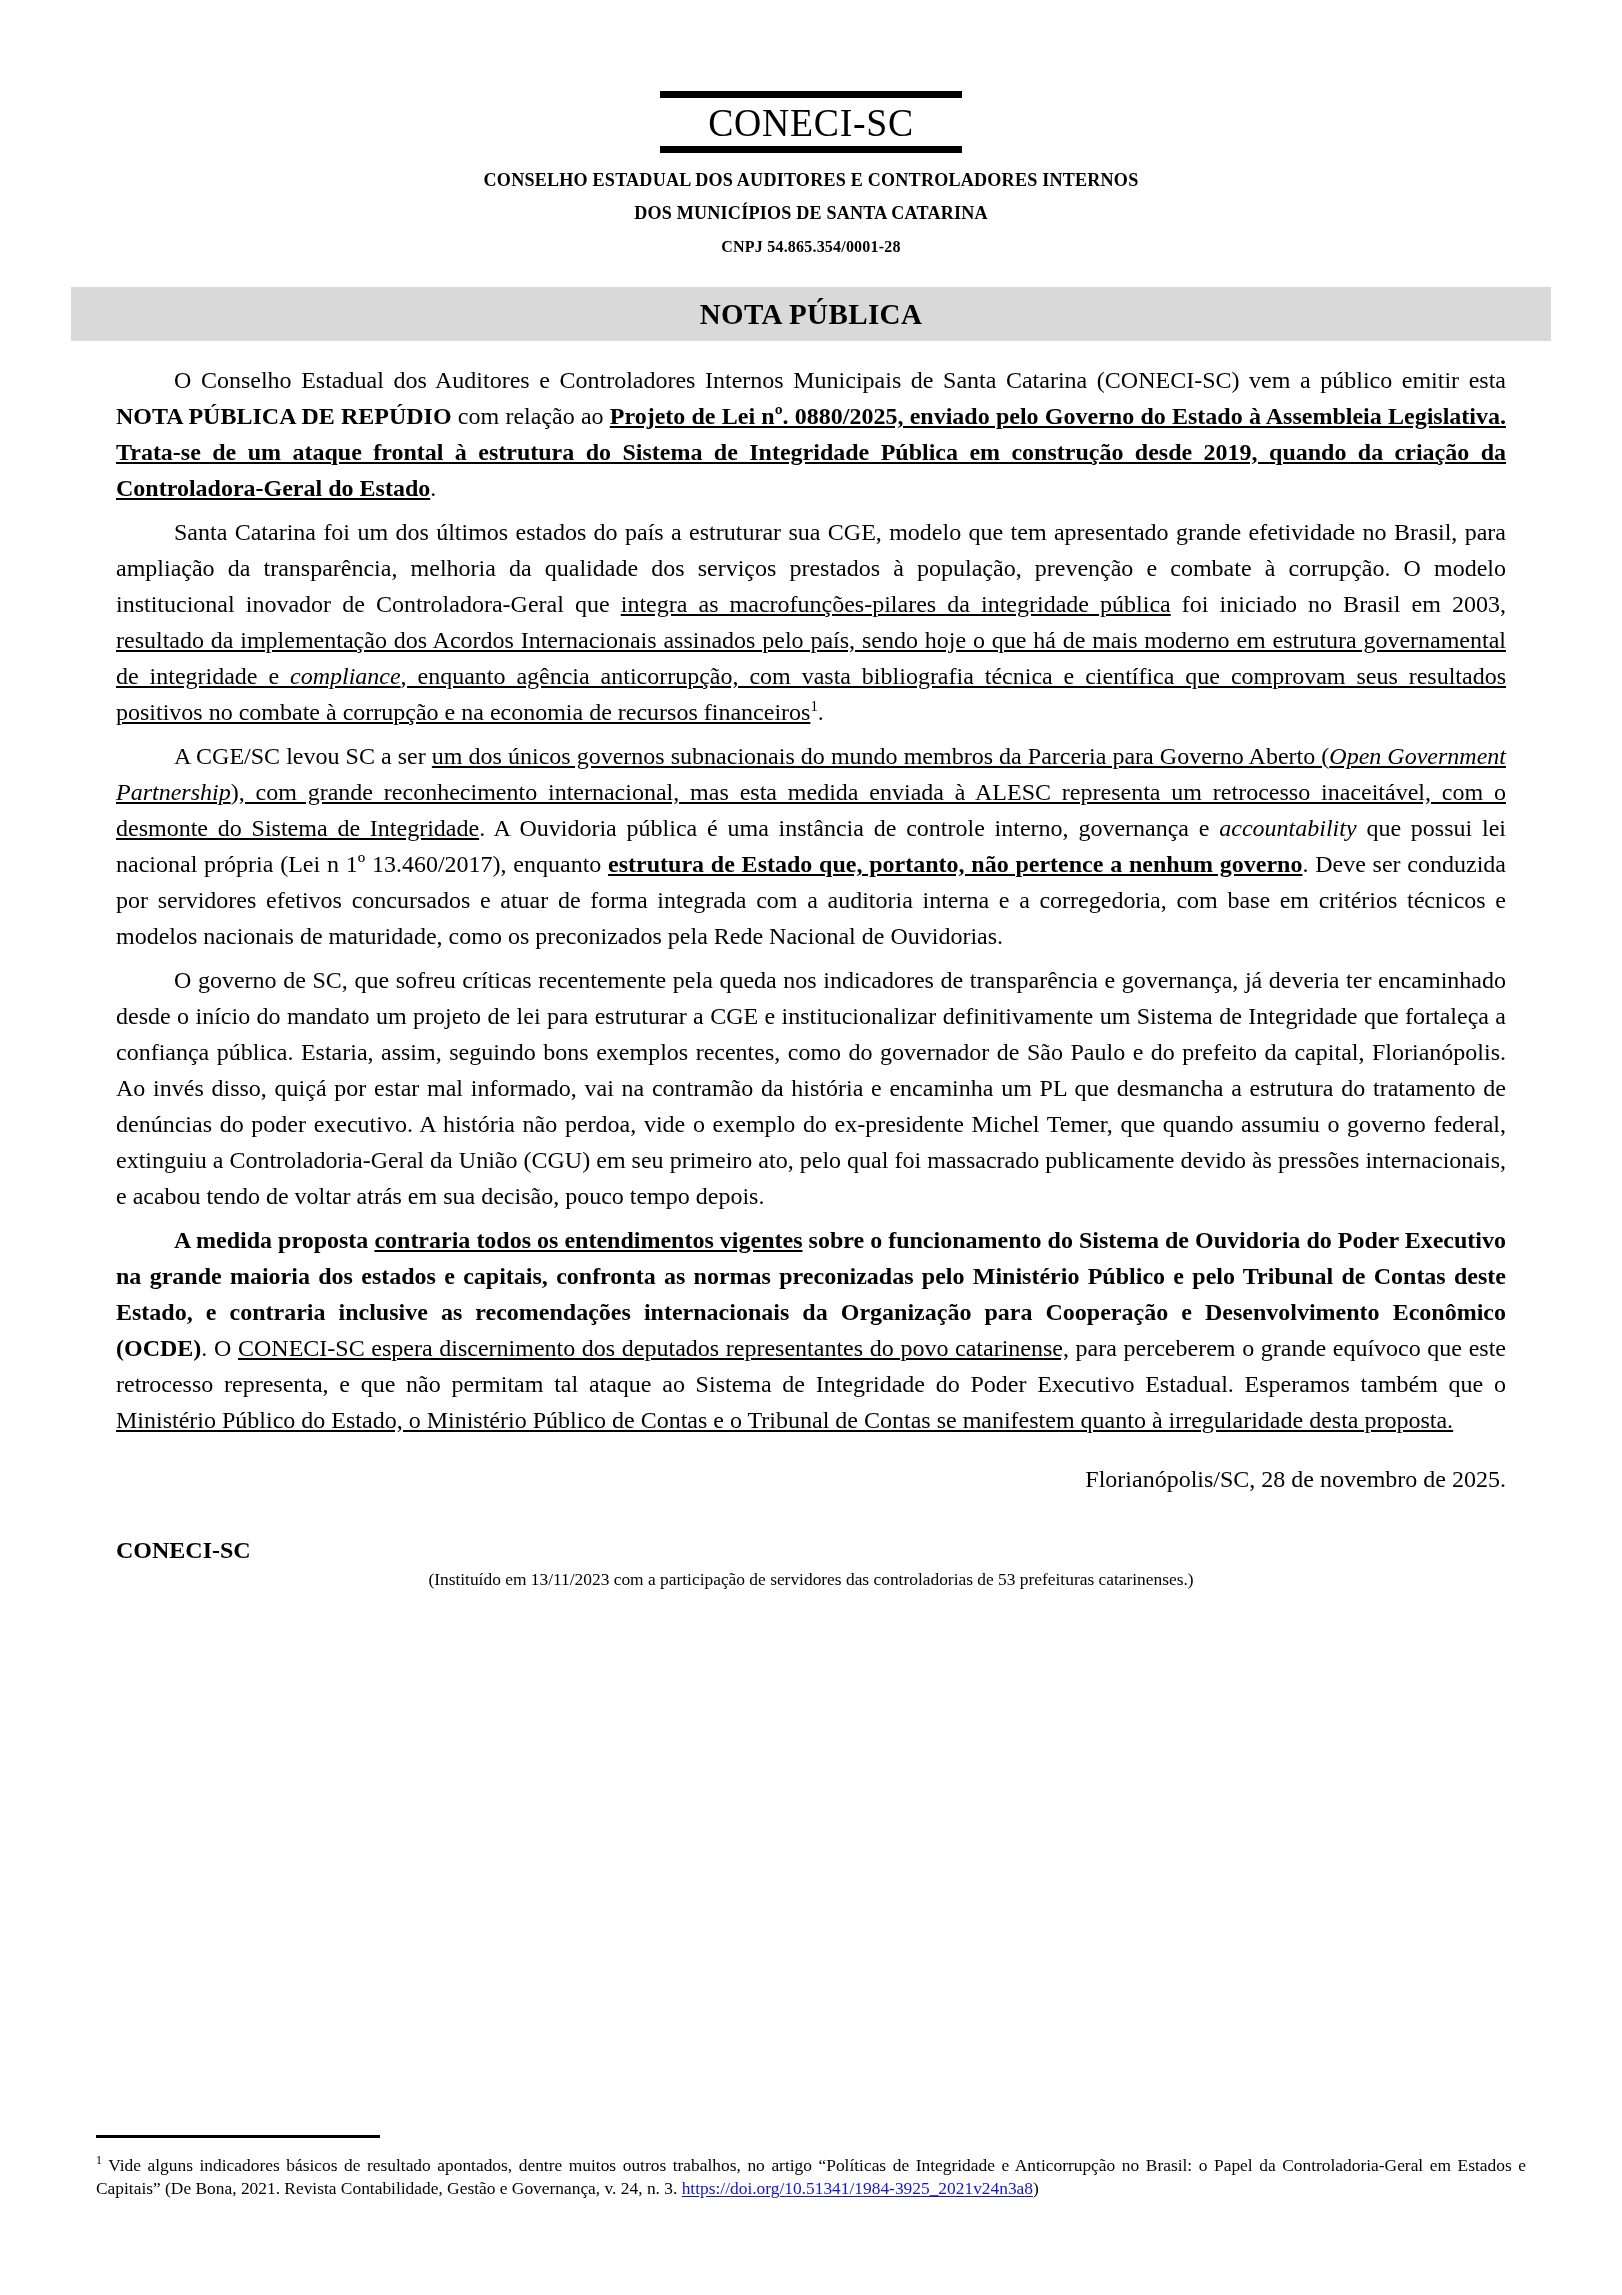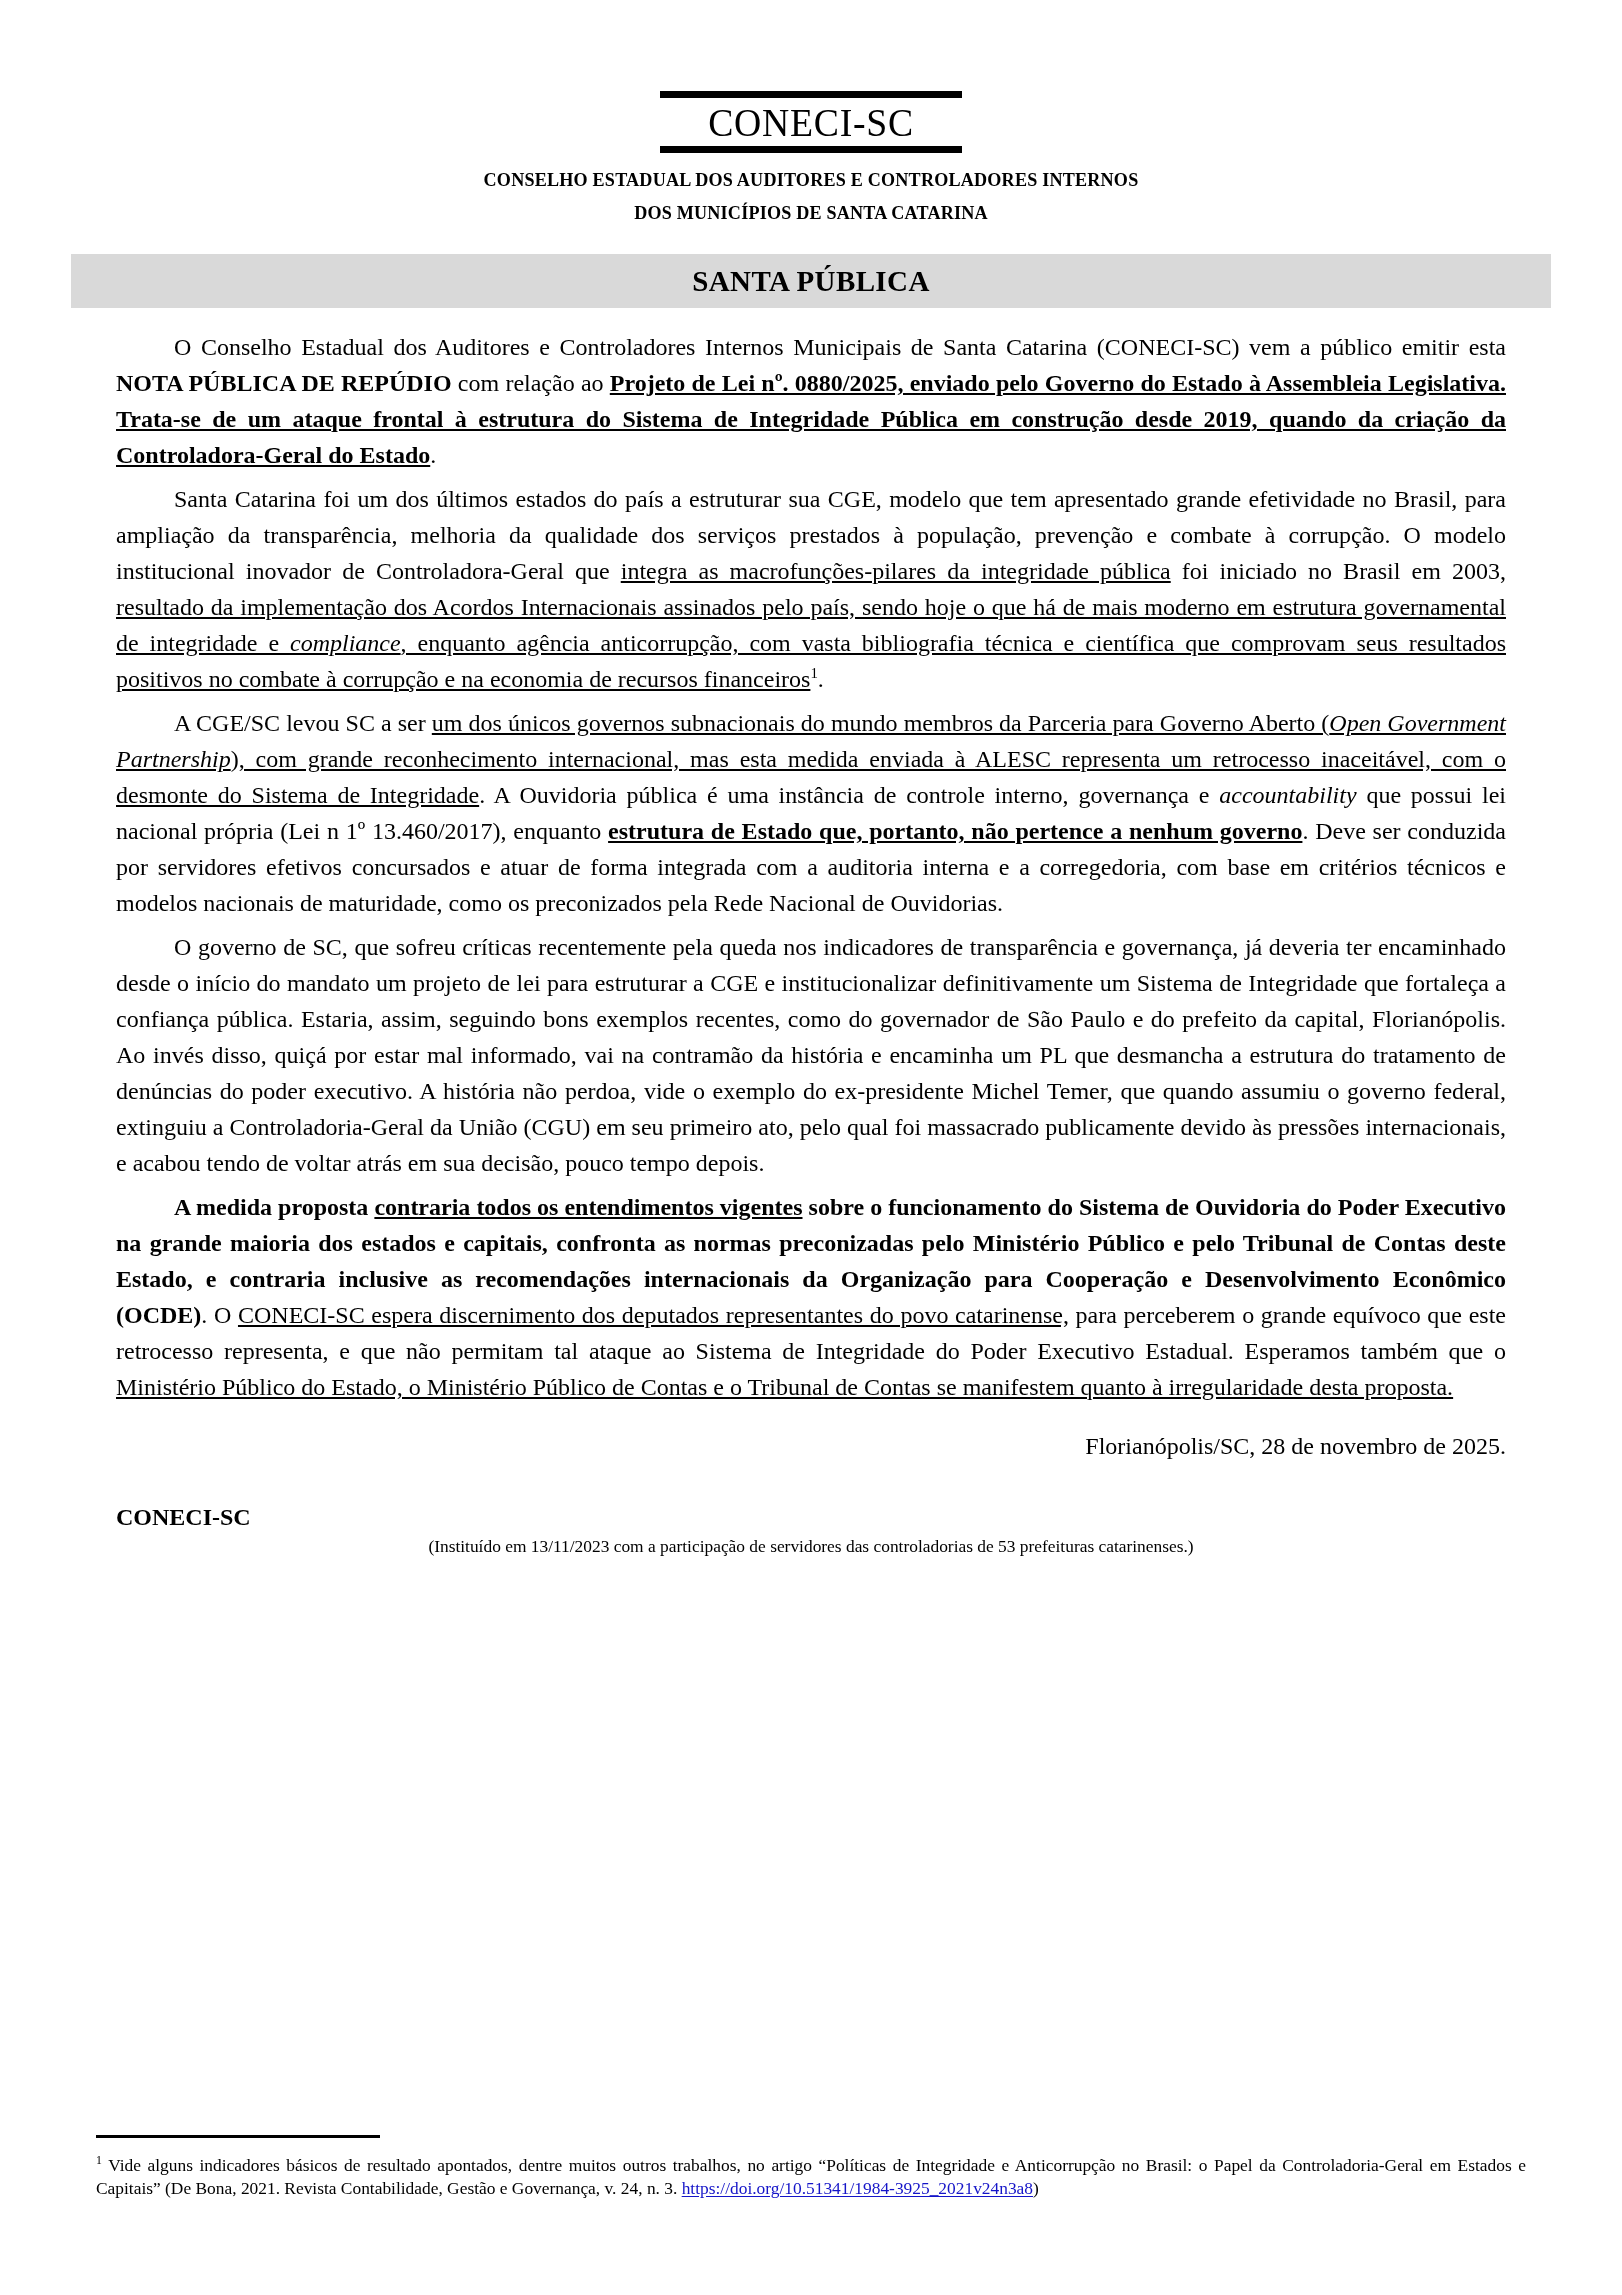--- a/index.html
+++ b/index.html
@@ -171,24 +171,25 @@
 <div class="page">
 
   <header class="letterhead">
     <div class="logo-block">
       <div class="logo-rule top"></div>
       <div class="logo-word">CONECI-SC</div>
       <div class="logo-rule bottom"></div>
     </div>
     <div class="lh-line1">CONSELHO ESTADUAL DOS AUDITORES E CONTROLADORES INTERNOS</div>
     <div class="lh-line2">DOS MUNICÍPIOS DE SANTA CATARINA</div>
+    <div class="lh-cnpj">CNPJ 54.865.354/0001-28</div>
   </header>
 
   <div class="banner">
-    <span class="banner-title">SANTA PÚBLICA</span>
+    <span class="banner-title">NOTA PÚBLICA</span>
   </div>
 
   <main class="body-copy">
 
     <p class="para"><span>O Conselho Estadual dos Auditores e Controladores Internos Municipais de Santa Catarina (CONECI-SC) vem a público emitir esta </span><b>NOTA PÚBLICA DE REPÚDIO</b><span> com relação ao </span><span class="bu">Projeto de Lei nº. 0880/2025, enviado pelo Governo do Estado à Assembleia Legislativa. Trata-se de um ataque frontal à estrutura do Sistema de Integridade Pública em construção desde 2019, quando da criação da Controladora-Geral do Estado</span><span>.</span></p>
 
     <p class="para"><span>Santa Catarina foi um dos últimos estados do país a estruturar sua CGE, modelo que tem apresentado grande efetividade no Brasil, para ampliação da transparência, melhoria da qualidade dos serviços prestados à população, prevenção e combate à corrupção. O modelo institucional inovador de Controladora-Geral que </span><span class="u">integra as macrofunções-pilares da integridade pública</span><span> foi iniciado no Brasil em 2003, </span><span class="u">resultado da implementação dos Acordos Internacionais assinados pelo país, sendo hoje o que há de mais moderno em estrutura governamental de integridade e </span><span class="iu">compliance</span><span class="u">, enquanto agência anticorrupção, com vasta bibliografia técnica e científica que comprovam seus resultados positivos no combate à corrupção e na economia de recursos financeiros</span><sup class="fn">1</sup><span>.</span></p>
 
     <p class="para"><span>A CGE/SC levou SC a ser </span><span class="u">um dos únicos governos subnacionais do mundo membros da Parceria para Governo Aberto (</span><span class="iu">Open Government Partnership</span><span class="u">), com grande reconhecimento internacional, mas esta medida enviada à ALESC representa um retrocesso inaceitável, com o desmonte do Sistema de Integridade</span><span>. A Ouvidoria pública é uma instância de controle interno, governança e </span><i>accountability</i><span> que possui lei nacional própria (Lei n 1º 13.460/2017), enquanto </span><span class="bu">estrutura de Estado que, portanto, não pertence a nenhum governo</span><span>. Deve ser conduzida por servidores efetivos concursados e atuar de forma integrada com a auditoria interna e a corregedoria, com base em critérios técnicos e modelos nacionais de maturidade, como os preconizados pela Rede Nacional de Ouvidorias.</span></p>
 

